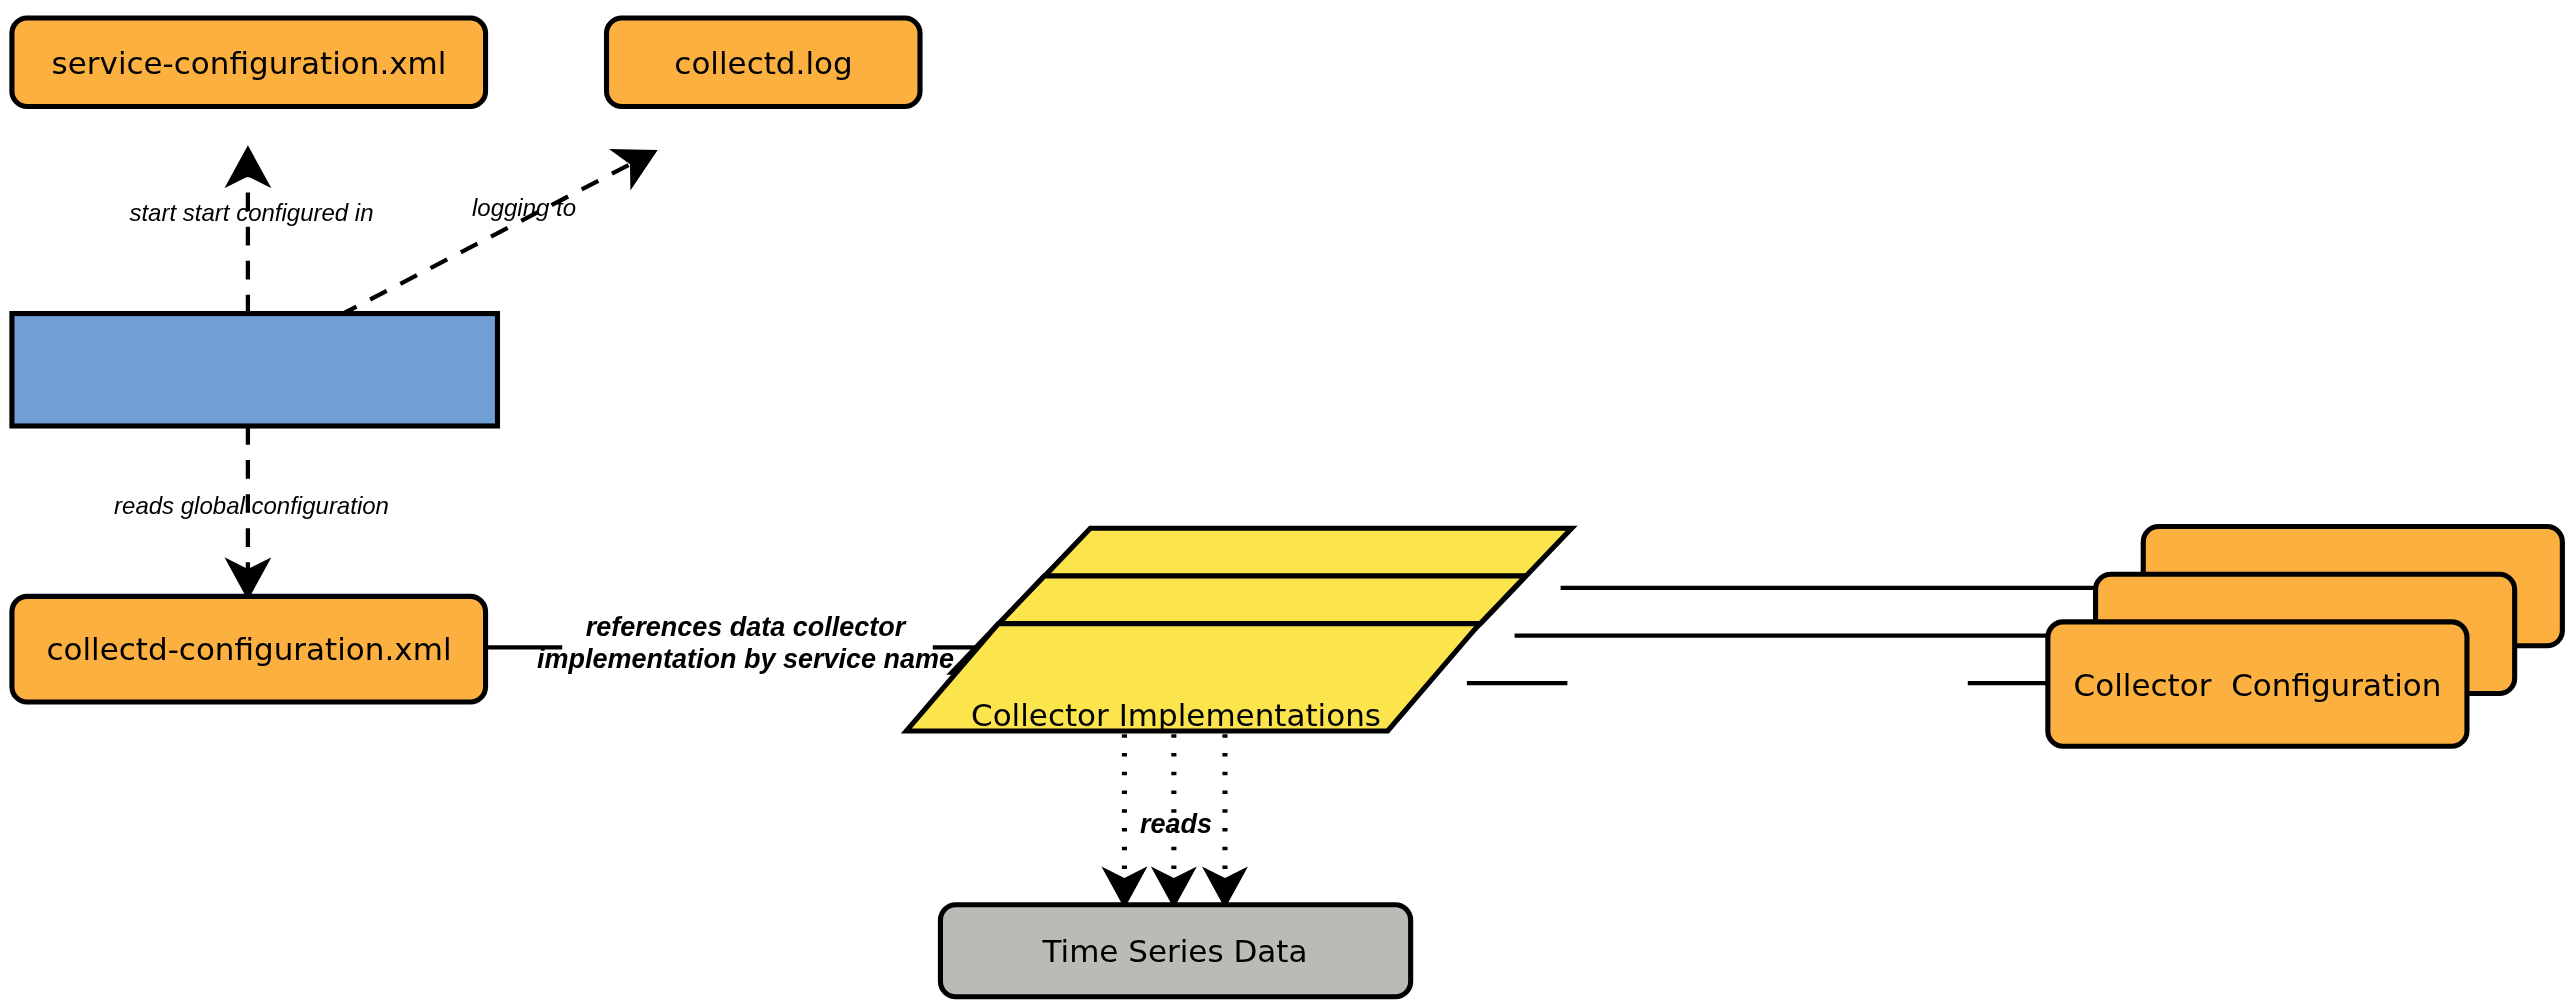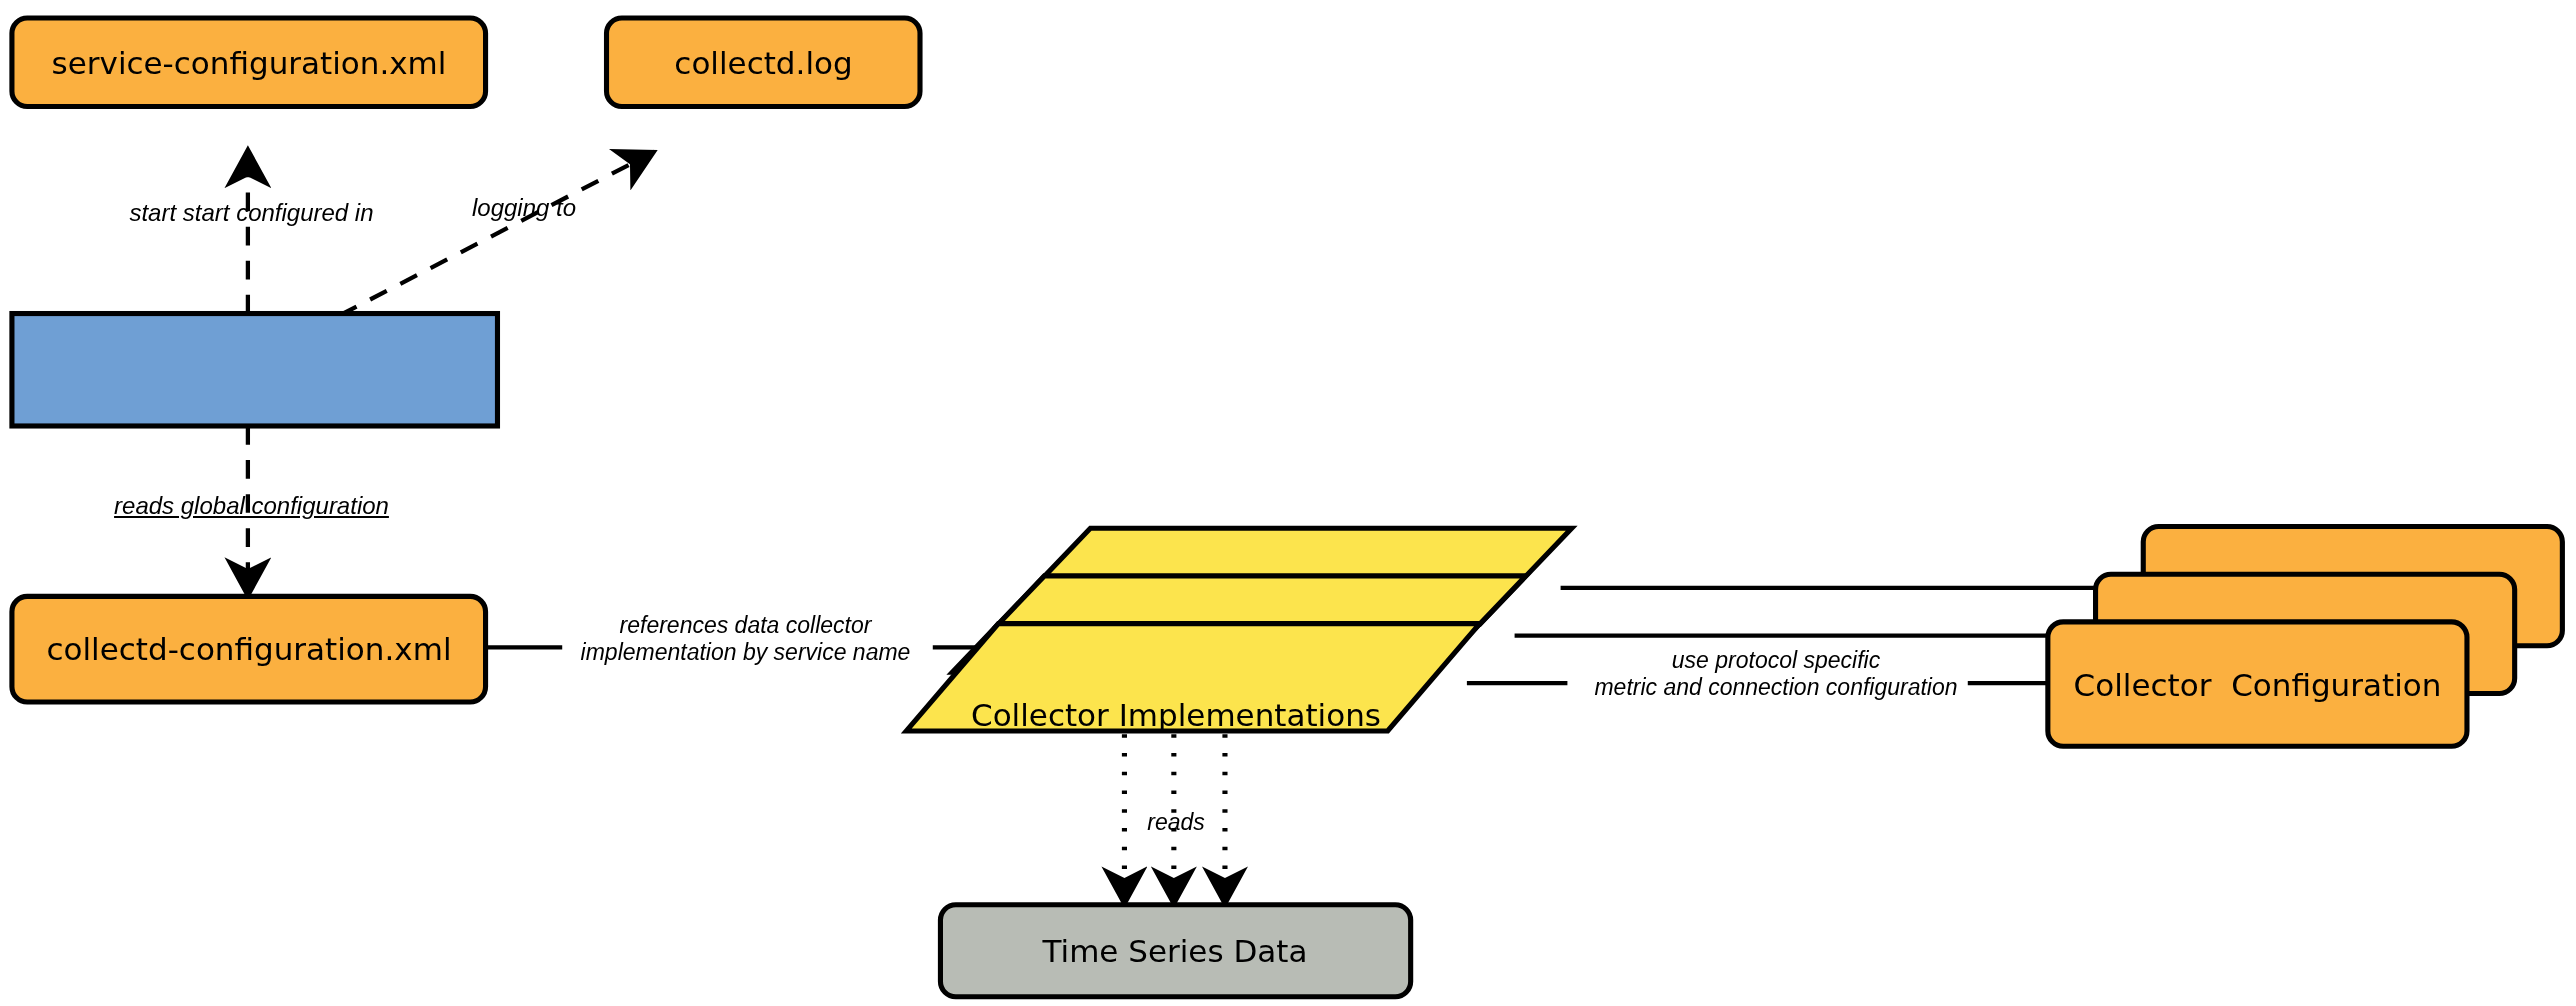--- a/index.html
+++ b/index.html
@@ -43,21 +43,21 @@
     color: #000000;
     font-family: "Liberation Sans", sans-serif;
     font-style: italic;
     text-align: center;
     white-space: pre-line;
     line-height: 1.18;
     pointer-events: none;
   }
   .sizeB { font-size: 31px; }
   .sizeC { font-size: 24px; }
-  .sizeD { font-size: 23px; }
+  .sizeD { font-size: 27px; font-weight: bold; }
 </style>
 </head>
 <body>
 
 <div id="canvas">
 
   <svg class="layer" viewBox="0 0 3024 1182">
     <defs>
       <marker id="arrowOpen" viewBox="0 0 12 12" refX="10" refY="6" markerWidth="11" markerHeight="11" orient="auto-start-reverse">
         <path d="M 0 0 L 11 6 L 0 12 L 3 6 z" fill="#000000"></path>
@@ -133,24 +133,22 @@
   <div class="node-label sizeB" style="left:946px; top:647px; width:460px; height:48px; justify-content:center;margin-top:44px;">Collector Implementations</div>
 
   <div class="node-label sizeB" style="left:2048px; top:646px; width:419px; height:77px;">Collector  Configuration</div>
 
   <div class="node-label sizeB" style="left:940px; top:905px; width:470px; height:92px;">Time Series Data</div>
 
   <div class="edge-label sizeC" style="left:60px; top:199px; width:383px;">start start configured in</div>
 
   <div class="edge-label sizeC" style="left:426px; top:194px; width:196px;">logging to</div>
 
-  <div class="edge-label sizeC" style="left:60px; top:492px; width:383px;text-decoration:underline;">reads global configuration</div>
+  <div class="edge-label sizeC" style="left:60px; top:492px; width:383px;">reads global configuration</div>
 
   <div class="edge-label sizeD" style="left:520px; top:612px; width:451px;">references data collector
 implementation by service name</div>
 
-  <div class="edge-label sizeD" style="left:1533px; top:647px; width:486px;">use protocol specific
-metric and connection configuration</div>
 
   <div class="edge-label sizeD" style="left:1129px; top:809px; width:94px;">reads</div>
 
 </div>
 
 
 </body></html>

